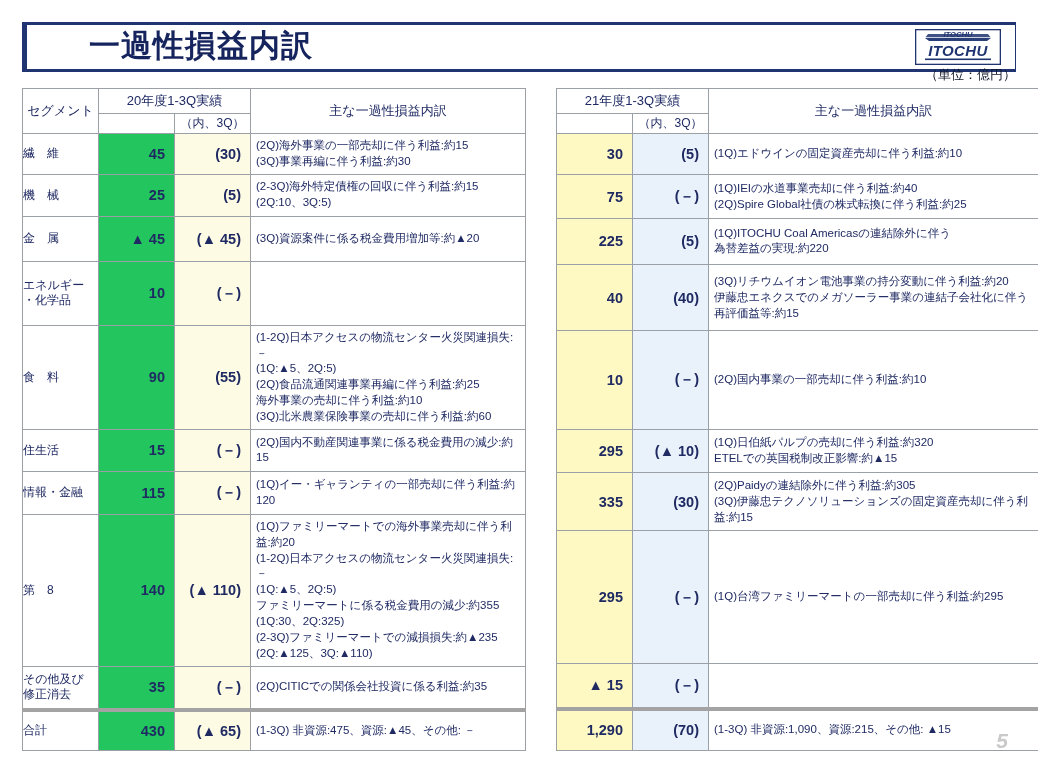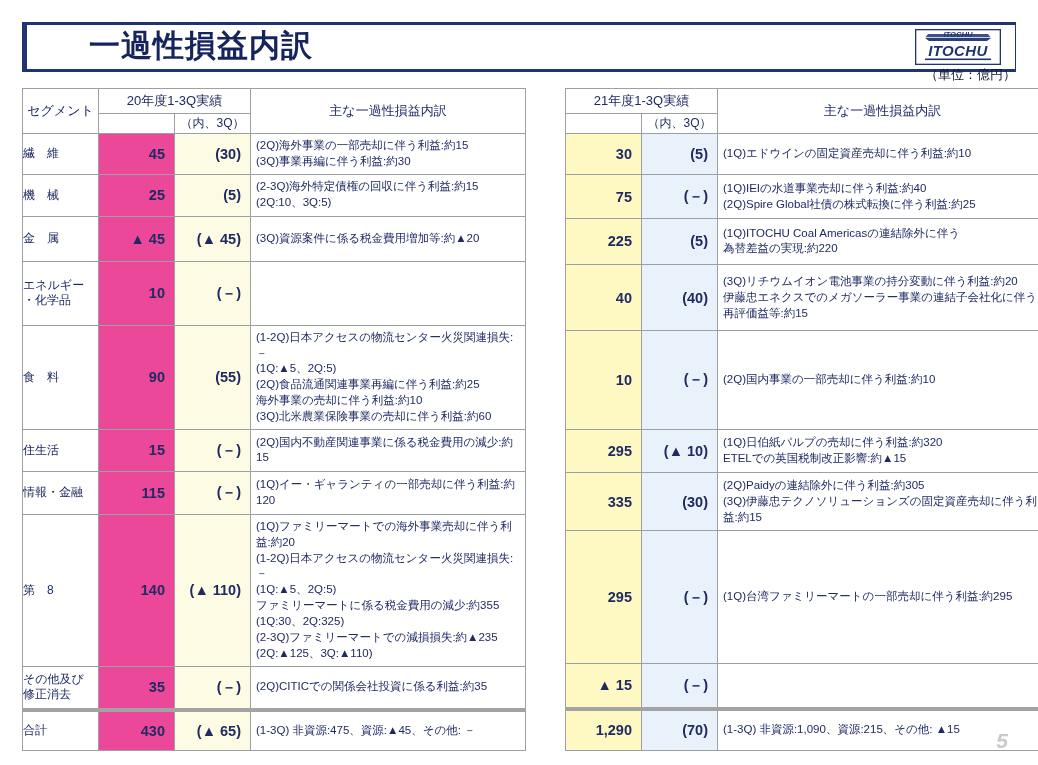--- a/index.html
+++ b/index.html
@@ -73,21 +73,21 @@
     white-space: nowrap;
   }
 
   
   .tables {
     position: absolute;
     left: 22px;
     top: 88px;
     width: 994px;
     display: flex;
-    gap: 15px;
+    gap: 6px;
   }
   table {
     border-collapse: collapse;
     table-layout: fixed;
     font-size: 11.5px;
     color: #1f2a63;
   }
   .tbl-left  { width: 503px; }
   .tbl-right { width: 482px; margin-left: 24px; }
 
@@ -138,21 +138,21 @@
   td.desc {
     text-align: left;
     padding: 4px 4px 4px 5px;
     font-size: 11.5px;
     line-height: 1.38;
     background: #ffffff;
     white-space: pre-line;
   }
 
   
-  .fill-y1 { background: #ec4899; }
+  .fill-y1 { background: #22c55e; }
   .fill-y2 { background: #fdfbe4; }
   .fill-b1 { background: #fef9c3; }
   .fill-b2 { background: #e9f1fa; }
 
   .row-total td { border-top: 4px solid #a3a3a3; }
 
   .page-num {
     position: absolute;
     right: 30px;
     bottom: 12px;

